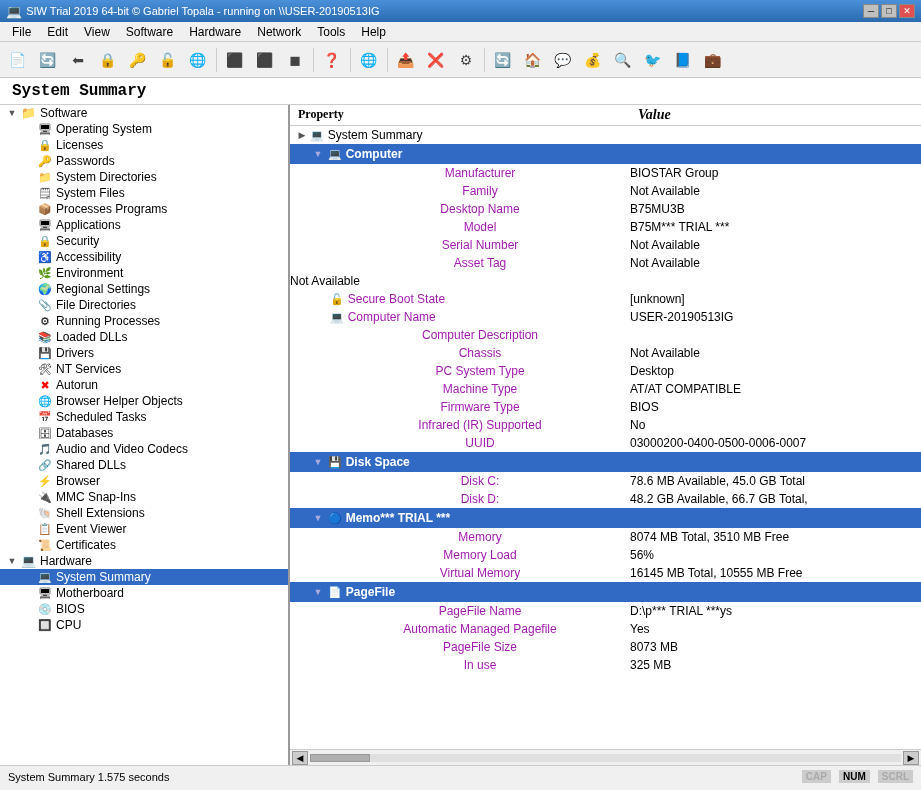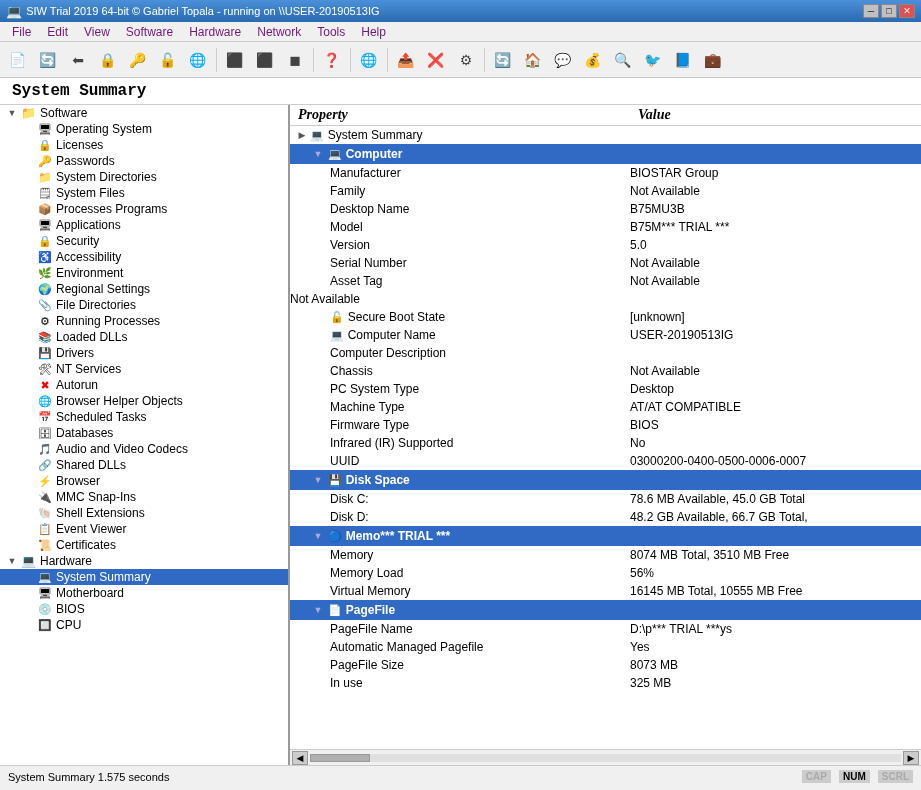--- a/index.html
+++ b/index.html
@@ -31,21 +31,21 @@
       border-bottom: 1px solid #ccc;
       display: flex;
       align-items: center;
       height: 20px;
       padding: 0 4px;
     }
     .menu-item {
       padding: 2px 8px;
       font-size: 12px;
       cursor: pointer;
-      color: #701a75;
+      color: #000000;
     }
 
     
     .toolbar {
       background: #f0f0f0;
       border-bottom: 1px solid #ccc;
       height: 36px;
       display: flex;
       align-items: center;
       padding: 2px 4px;
@@ -113,22 +113,21 @@
     }
 
     .detail-header {
       display: flex;
       background: white;
       border-bottom: 1px solid #ccc;
       padding: 2px 8px;
     }
     .detail-col-property {
       font-family: 'Times New Roman', serif;
-      font-style: italic;
-      font-size: 14px;
+      font-size: 12px;
       font-weight: bold;
       width: 340px;
     }
     .detail-col-value {
       font-family: 'Times New Roman', serif;
       font-style: italic;
       font-size: 14px;
       font-weight: bold;
     }
 
@@ -153,23 +152,24 @@
       align-items: center;
       min-height: 20px;
       padding: 2px 0;
     }
 
     .detail-property {
       padding-left: 40px;
       min-width: 340px;
       width: 340px;
       font-size: 12px;
-      color: #000000;
+      color: #a21caf;
       padding-top: 1px;
       padding-bottom: 1px;
+      text-align: center;
     }
     .detail-value {
       font-size: 12px;
       color: #000;
       flex: 1;
     }
 
     
     .status-bar {
       background: #f0f0f0;
@@ -466,24 +466,20 @@
       </div>
       <div class="detail-row">
         <div class="detail-property">Desktop Name</div>
         <div class="detail-value">B75MU3B</div>
       </div>
       <div class="detail-row">
         <div class="detail-property">Model</div>
         <div class="detail-value">B75M*** TRIAL ***</div>
       </div>
       <div class="detail-row">
-        <div class="detail-property">Version</div>
-        <div class="detail-value">5.0</div>
-      </div>
-      <div class="detail-row">
         <div class="detail-property">Serial Number</div>
         <div class="detail-value">Not Available</div>
       </div>
       <div class="detail-row">
         <div class="detail-property">Asset Tag</div>
         <div class="detail-value">Not Available</div>
       </div>
       <div class="detail-row">
         <div class="detail-value">Not Available</div>
       </div>

